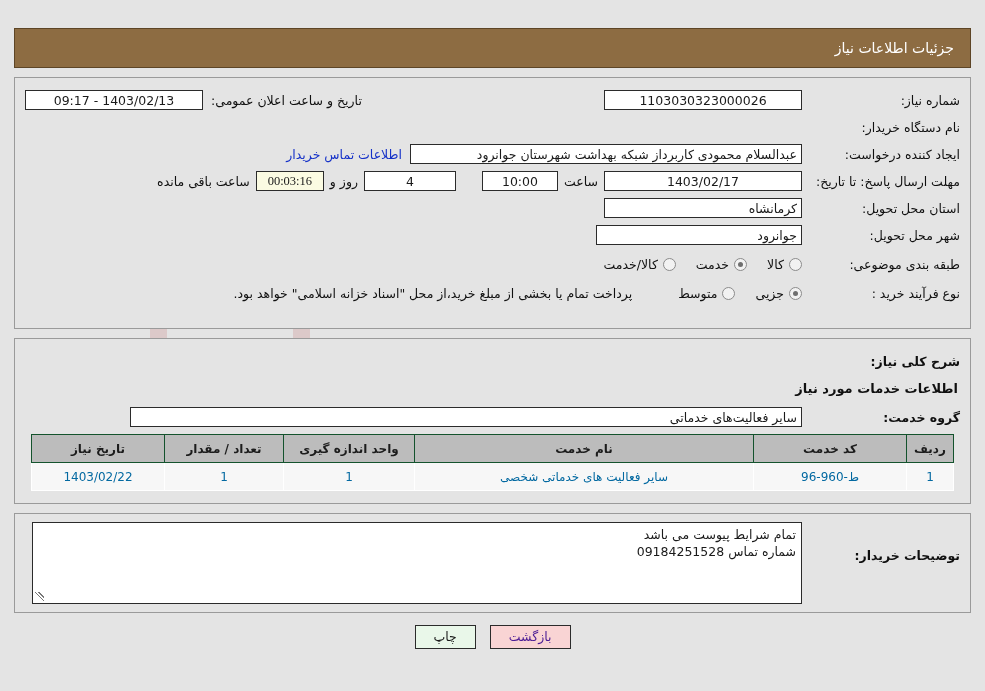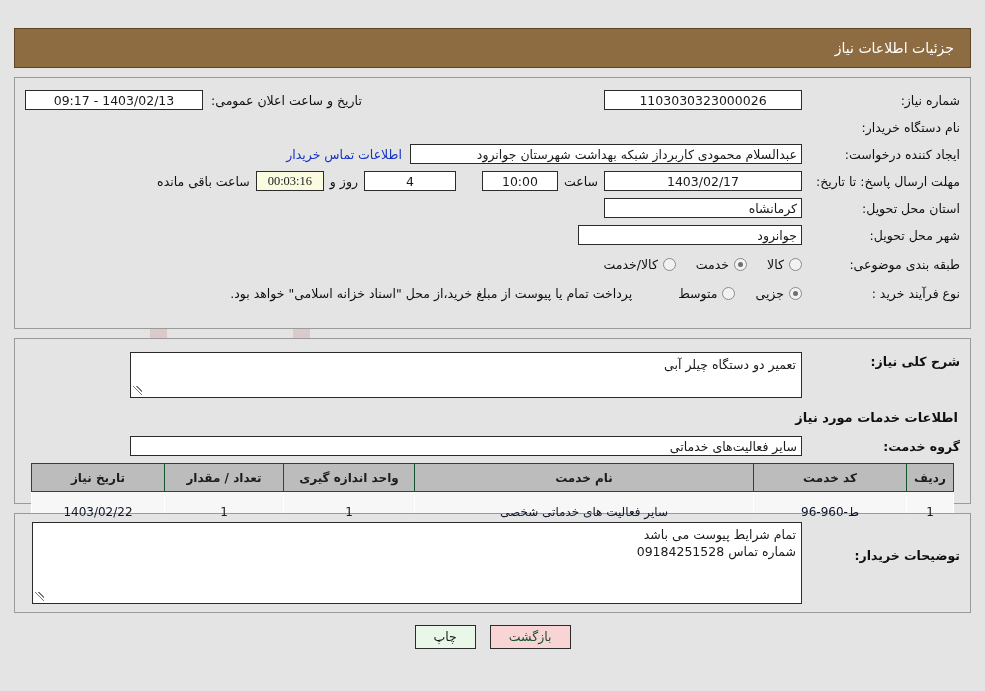--- a/index.html
+++ b/index.html
@@ -144,21 +144,21 @@
     overflow: hidden;
   }
   .fld.center { text-align: center; }
   .fld.yellow { background: #fbfbe2; }
 
   .f-need   { width: 198px; }
   .f-org    { width: 620px; }
   .f-creator{ width: 392px; }
   .f-date   { width: 198px; }
   .f-prov   { width: 198px; }
-  .f-city   { width: 224px; }
+  .f-city   { width: 206px; }
   .f-pubdate{ width: 178px; }
   .f-time   { width: 76px; }
   .f-days   { width: 92px; }
   .f-count  { width: 68px; font-family: Liberation Serif, serif; }
 
   .midtext {
     font-size: 12.5px;
     color: #101010;
     padding: 0 6px;
     white-space: nowrap;
@@ -256,24 +256,24 @@
     font-weight: bold;
     color: #1c1c1c;
     height: 27px;
     text-align: center;
     padding: 0 4px;
   }
   table.grid td {
     background: #f7f7f7;
     border: 1px solid #ffffff;
     font-size: 12px;
-    color: #0f172a;
+    color: #0369a1;
     height: 27px;
     text-align: center;
-    padding: 6px 4px;
+    padding: 0 4px;
   }
   .c-radif { width: 38px; }
   .c-code  { width: 144px; }
   .c-name  { width: 330px; }
   .c-unit  { width: 122px; }
   .c-qty   { width: 110px; }
   .c-date  { width: 124px; }
 
   
   .footer {
@@ -286,21 +286,21 @@
   }
   .btn {
     border: 1px solid #2b2b2b;
     font-size: 12.5px;
     padding: 3px 18px;
     cursor: pointer;
     line-height: 16px;
     box-sizing: border-box;
     font-family: "DejaVu Sans", "Liberation Sans", sans-serif;
   }
-  .btn.back  { background: #f9d4d4; color: #14532d; }
+  .btn.back  { background: #f9d4d4; color: #4c1d95; }
   .btn.print { background: #e9f7e9; color: #1a1a1a; }
 
   .flexgrow { flex: 1 1 auto; }
   .ta-row { display: flex; align-items: flex-start; direction: rtl; }
   .ta-row .lbl { padding-top: 2px; }
 </style>
 </head>
 <body>
 
 <div class="watermark">
@@ -376,32 +376,29 @@
     <div class="row" style="margin-top:7px;">
       <span class="lbl w160">نوع فرآیند خرید :</span>
       <span class="radio-opt">
         <span class="radio on"></span>
         <span class="radio-lbl">جزیی</span>
       </span>
       <span class="radio-opt">
         <span class="radio"></span>
         <span class="radio-lbl">متوسط</span>
       </span>
-      <span class="note">پرداخت تمام یا پیوست از مبلغ خرید،از محل "اسناد خزانه اسلامی" خواهد بود.</span>
+      <span class="note">پرداخت تمام یا بخشی از مبلغ خرید،از محل "اسناد خزانه اسلامی" خواهد بود.</span>
     </div>
 
   </div>
 
   <div class="panel p2">
 
     <div class="ta-row">
       <span class="lbl w160 bold">شرح کلی نیاز:</span>
-      <div class="ta ta-main">
-        <span>تعمیر دو دستگاه چیلر آبی</span>
-      </div>
     </div>
 
     <div class="section-head">اطلاعات خدمات مورد نیاز</div>
 
     <div class="row">
       <span class="lbl w160 bold">گروه خدمت:</span>
       <span class="fld" style="width:672px;">سایر فعالیت‌های خدماتی</span>
     </div>
 
     <div class="tbl-wrap">

